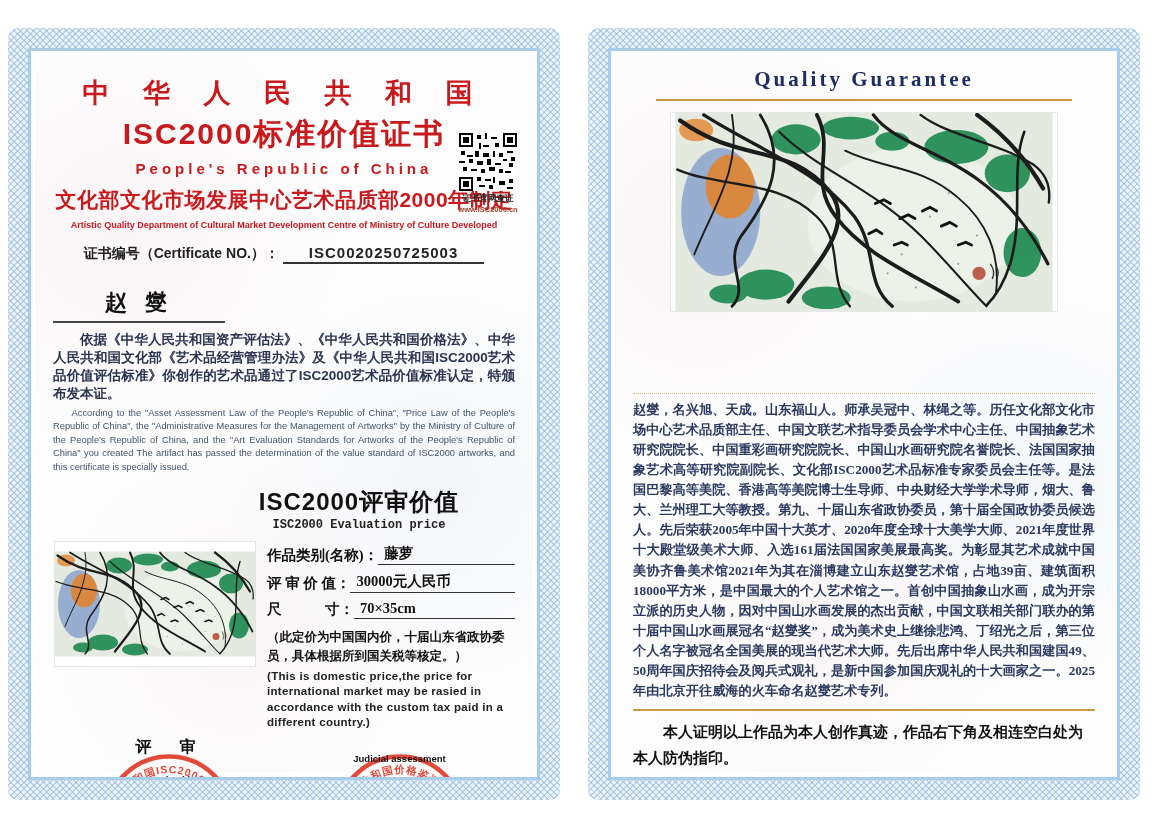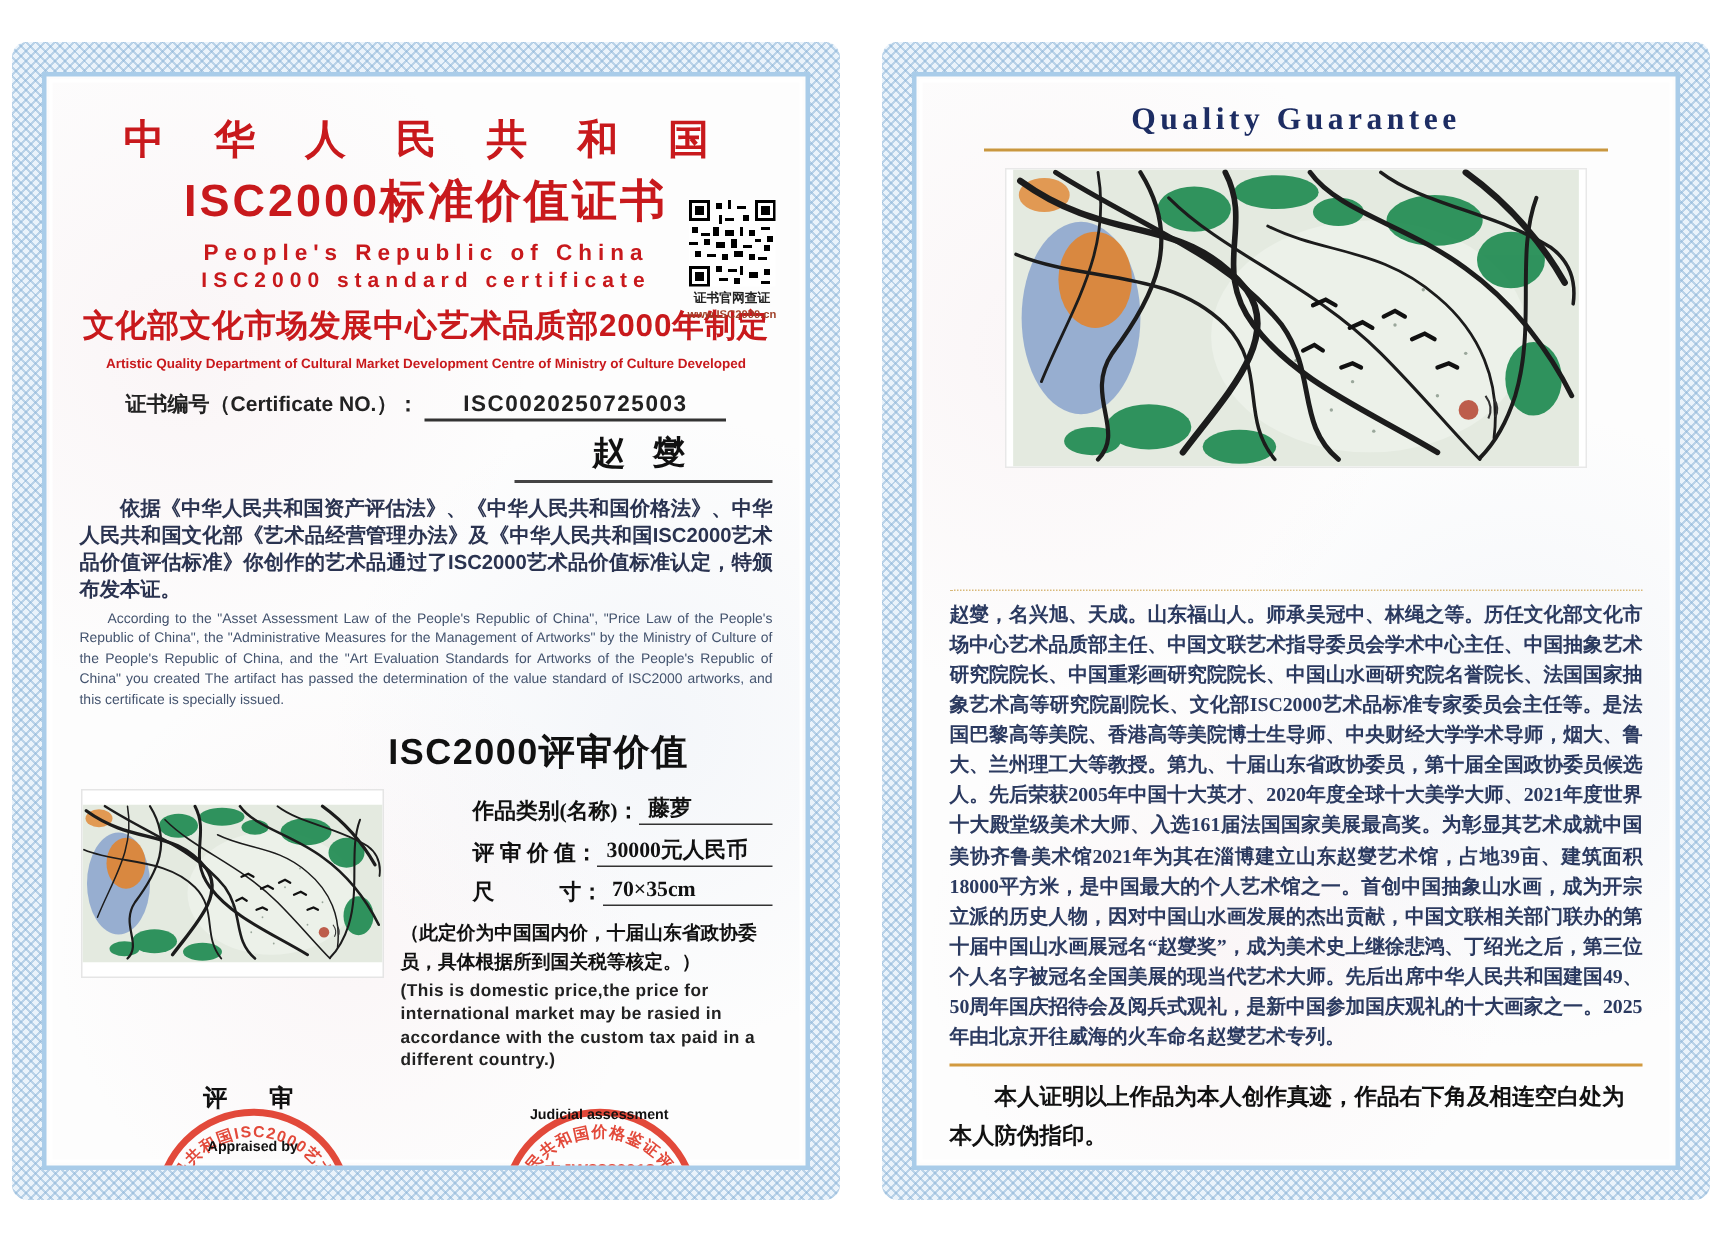--- a/index.html
+++ b/index.html
@@ -33,36 +33,36 @@
 
   .qr-box { position:absolute; top:82px; right:16px; width:66px; text-align:center; }
   .qr-box svg { width:58px; height:58px; display:block; margin:0 auto; }
   .qr-cap1 { font-size:8.5px; font-weight:bold; color:#222; margin-top:2px; white-space:nowrap; }
   .qr-cap2 { font-size:7.5px; font-weight:bold; color:#a04028; white-space:nowrap; }
 
   .certno { margin-top:14px; text-align:center; font-size:14px; color:#222; }
   .certno .lbl { font-weight:bold; font-family:"Liberation Sans",sans-serif; }
   .certno .val { font-weight:bold; font-size:15px; letter-spacing:1px; border-bottom:2px solid #333; padding:0 26px 1px 26px; }
 
-  .artist { margin-top:8px; text-align:right; }
+  .artist { margin-top:25px; text-align:left; }
   .artist span { display:inline-block; font-size:22px; font-weight:bold; color:#111; letter-spacing:6px; border-bottom:2px solid #444; padding:0 52px 3px 52px; }
 
   .body-cn { margin-top:8px; color:#2a3350; font-size:13.5px; font-weight:bold; line-height:1.33; text-align:justify; text-indent:2em; }
   .body-en { margin-top:4px; color:#43536e; font-size:9.3px; line-height:1.45; text-align:justify; text-indent:2em; }
 
   .eval-head { margin-top:12px; margin-left:150px; text-align:center; font-size:24px; font-weight:bold; color:#111; letter-spacing:1px; }
   .eval-sub  { margin-left:150px; text-align:center; font-size:12px; font-weight:bold; color:#222; font-family:"Liberation Mono", monospace; }
 
   .eval-row { display:flex; margin-top:10px; }
   .art-small { width:200px; height:124px; flex:0 0 200px; margin-left:2px; box-shadow:0 0 0 1px #e5e5e5; background:#fff; }
   .art-small svg, .art-big svg { width:100%; height:100%; display:block; }
   .eval-fields { flex:1; padding-left:12px; }
   .field { display:flex; align-items:flex-end; margin-top:7px; font-family:"Liberation Serif", serif; }
   .field:first-child { margin-top:2px; }
-  .field .flbl { font-size:14.5px; font-weight:bold; color:#111; white-space:nowrap;margin-left:48px; }
+  .field .flbl { font-size:14.5px; font-weight:bold; color:#111; white-space:nowrap; }
   .field .fval { font-size:14.5px; font-weight:bold; color:#111; border-bottom:1.6px solid #333; flex:1; padding:0 4px 1px 6px; }
   .note-cn { margin-top:9px; font-size:12.5px; font-weight:bold; color:#111; line-height:1.5; font-family:"Liberation Serif", serif; }
   .note-en { margin-top:3px; font-size:11.5px; font-weight:bold; color:#222; line-height:1.35; letter-spacing:.3px; }
 
   .seals-row { display:flex; margin-top:6px; height:152px; }
   .seal-col { position:relative; width:50%; text-align:center; }
   .seal-lbl { font-size:16px; font-weight:bold; color:#111; letter-spacing:6px; font-family:"Liberation Serif", serif; }
   .seal-lbl-en { position:relative; z-index:2; font-size:9.5px; color:#111; margin-top:16px; font-weight:bold; }
   .stamp { position:absolute; z-index:1; left:50%; top:14px; transform:translateX(-50%); width:138px; height:138px; opacity:.92; }
 
@@ -139,21 +139,20 @@
 
 <div class="sheet">
 
   <div class="page">
     <div class="inner">
       <div class="inner-pad">
 
         <div class="t-cn1">中 华 人 民 共 和 国</div>
         <div class="t-cn2">ISC2000标准价值证书</div>
         <div class="t-en1">People's Republic of China</div>
-        <div class="t-en2">ISC2000 standard certificate</div>
 
         <div class="qr-box">
           <svg viewBox="0 0 29 29" shape-rendering="crispEdges">
             <rect width="29" height="29" fill="#fff"></rect>
             <g fill="#000">
               <rect x="0" y="0" width="7" height="7"></rect>
                 <rect x="22" y="0" width="7" height="7"></rect>
                 <rect x="0" y="22" width="7" height="7"></rect>
             </g>
             <g fill="#fff">
@@ -215,20 +214,21 @@
         </div>
 
         <div class="artist">
           <span>赵 燮</span>
         </div>
 
         <p class="body-cn">依据《中华人民共和国资产评估法》、《中华人民共和国价格法》、中华人民共和国文化部《艺术品经营管理办法》及《中华人民共和国ISC2000艺术品价值评估标准》你创作的艺术品通过了ISC2000艺术品价值标准认定，特颁布发本证。</p>
         <p class="body-en">According to the "Asset Assessment Law of the People's Republic of China", "Price Law of the People's Republic of China", the "Administrative Measures for the Management of Artworks" by the Ministry of Culture of the People's Republic of China, and the "Art Evaluation Standards for Artworks of the People's Republic of China" you created The artifact has passed the determination of the value standard of ISC2000 artworks, and this certificate is specially issued.</p>
 
         <div class="eval-head">ISC2000评审价值</div>
+        <div class="eval-sub">ISC2000 Evaluation price</div>
 
         <div class="eval-row">
           <div class="art-small">
             <svg viewBox="0 0 400 210">
                 <use href="#artwork"></use>
               </svg>
           </div>
           <div class="eval-fields">
             <div class="field">
               <span class="flbl">作品类别(名称)：</span>

